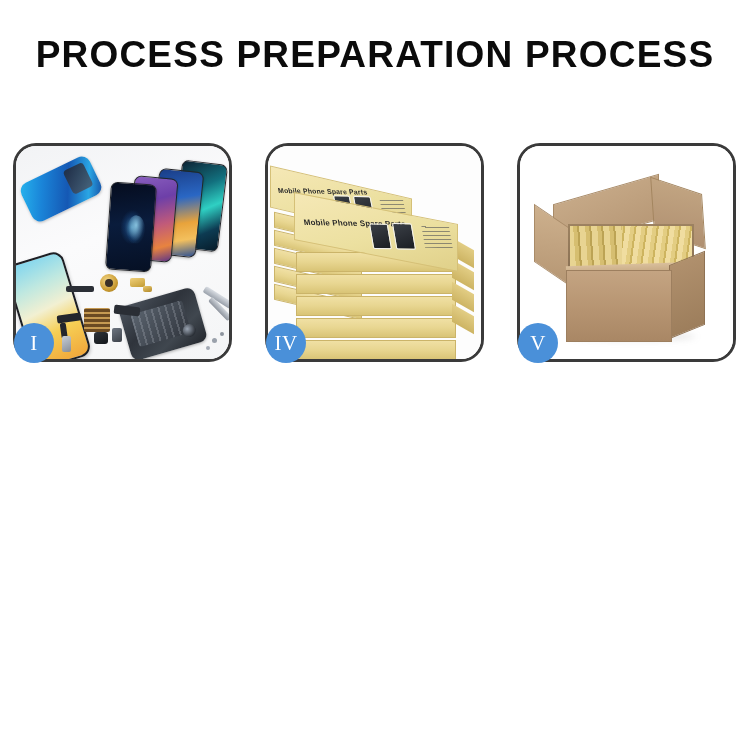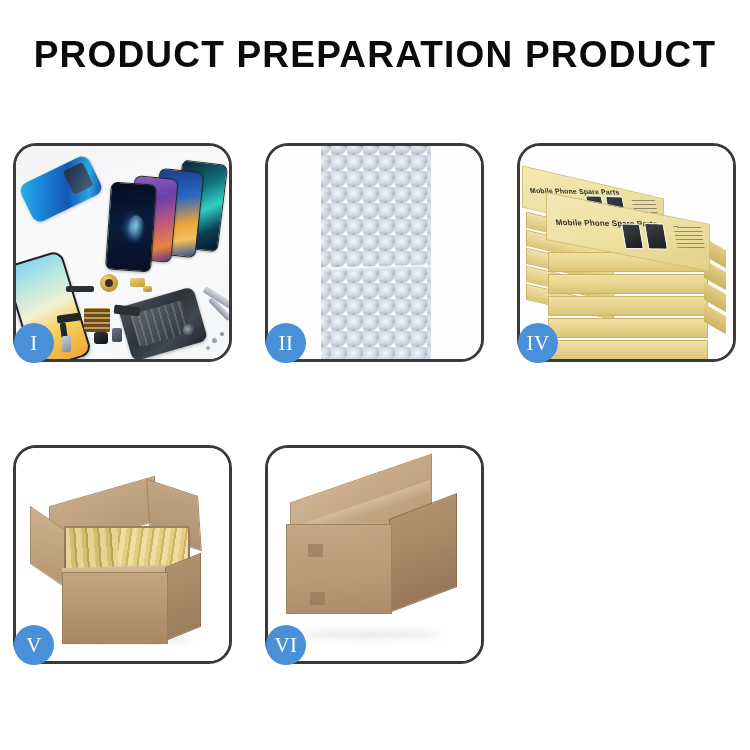--- a/index.html
+++ b/index.html
@@ -570,21 +570,21 @@
     width: 140px; height: 9px;
     border-radius: 50%;
     background: rgba(110,110,110,0.14);
     filter: blur(3px);
   }
 </style>
 </head>
 <body>
 
 <div class="header">
-  <div class="page-title">PRODUCT PREPARATION PRODUCT</div>
+  <div class="page-title">PROCESS PREPARATION PROCESS</div>
 </div>
 
 <div class="grid">
 
   <div class="panel">
     <div class="panel-inner">
       <div class="p1-bg"></div>
 
       <div class="phone ph-teal"></div>
       <div class="phone ph-blue"></div>
@@ -608,31 +608,20 @@
       <div class="part part-batt"></div>
       <div class="part part-cam"></div>
       <div class="part part-sim"></div>
       <div class="part part-screw1"></div>
       <div class="part part-screw2"></div>
       <div class="part part-screw3"></div>
     </div>
     <div class="badge">I</div>
   </div>
 
-  <div class="panel">
-    <div class="panel-inner">
-      <div class="p2-bg"></div>
-      <div class="bubble-sheet">
-        <div class="bubble-grid"></div>
-        <div class="bubble-grid2"></div>
-        <div class="bubble-fold"></div>
-      </div>
-    </div>
-    <div class="badge">II</div>
-  </div>
 
 
   <div class="panel">
     <div class="panel-inner">
       <div class="p4-bg"></div>
       <div class="stack">
 
         <div class="kbox" style="left:6px; top:76px; width:86px; height:14px; transform:skewY(13deg);"></div>
         <div class="kbox" style="left:6px; top:94px; width:86px; height:14px; transform:skewY(13deg);"></div>
         <div class="kbox" style="left:6px; top:112px; width:86px; height:14px; transform:skewY(13deg);"></div>
@@ -678,27 +667,14 @@
       <div class="c5-inner"></div>
       <div class="c5-goods"></div>
       <div class="c5-goods2"></div>
       <div class="c5-rim"></div>
       <div class="c5-rightside"></div>
       <div class="c5-front"></div>
     </div>
     <div class="badge">V</div>
   </div>
 
-  <div class="panel">
-    <div class="panel-inner">
-      <div class="p6-bg"></div>
-      <div class="c6-shadow"></div>
-      <div class="c6-top"></div>
-      <div class="c6-tape"></div>
-      <div class="c6-right"></div>
-      <div class="c6-front"></div>
-      <div class="c6-notch1"></div>
-      <div class="c6-notch2"></div>
-    </div>
-    <div class="badge">VI</div>
-  </div>
 
 </div>
 
 </body></html>

